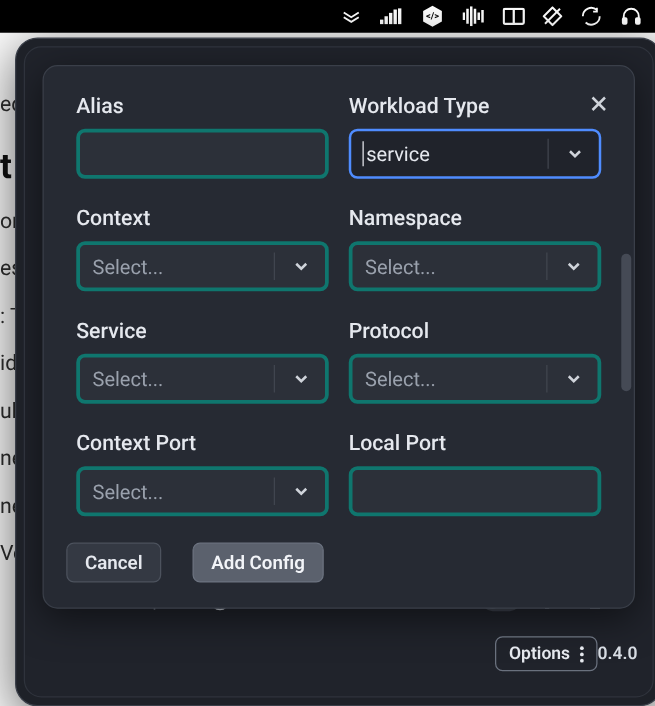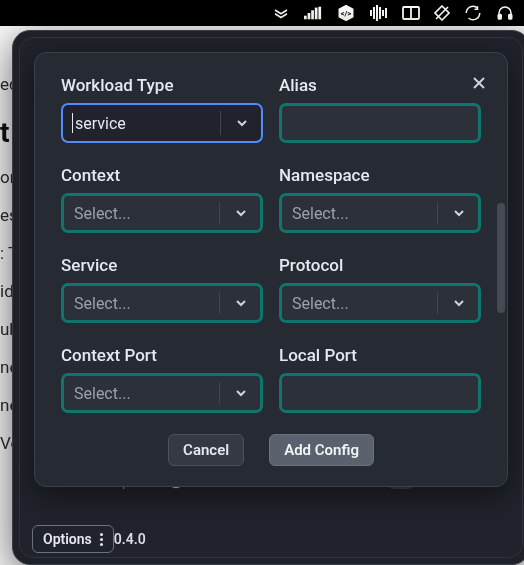--- a/index.html
+++ b/index.html
@@ -65,22 +65,22 @@
     position: relative;
   }
   .bg-row .toggle::after{
     content:""; position:absolute; left:2px; top:2px; width:12px;height:12px;
     border-radius:50%; background:#7a8190;
   }
   .bg-row .acticon { width:16px;height:16px; color:#c6cbd4; }
 
   
   .footer-bar {
-    position: absolute; left: 12px; right: 12px; bottom: 4px;
-    display: flex; align-items: center; justify-content: flex-start;
+    position: absolute; left: 12px; right: 12px; bottom: 20px;
+    display: flex; align-items: center; justify-content: flex-end;
   }
   .options-btn {
     display: inline-flex; align-items: center; gap: 8px;
     border: 1px solid #6a717e; border-radius: 6px;
     padding: 5px 10px; font-size: 14px; font-weight: 600;
     color: #e5e8ee; background: transparent;
   }
   .options-btn .dots { display:flex; flex-direction:column; gap:2px; }
   .options-btn .dots span{ width:3px;height:3px;border-radius:50%;background:#e5e8ee; }
   .version { font-size: 14px; font-weight: 600; color: #d8dde4; }
@@ -134,21 +134,21 @@
     width: 1px; height: 20px; background: #e5e8ee; margin-right: 2px;
   }
   .select.focused .valtext { color: #e5e8ee; }
   .textinput input {
     border:none; outline:none; background:transparent; width:100%;
     color:#e5e8ee; font-size:16px;
   }
 
   .modal-actions {
     padding: 12px 18px 20px;
-    display: flex; justify-content: center; gap: 10px;
+    display: flex; justify-content: flex-start; gap: 10px;
   }
   .btn {
     border-radius: 6px; padding: 6px 14px; font-size: 15px; font-weight: 600;
     border: 1px solid #4c525d; background: #343943; color: #e5e8ee;
     cursor: pointer;
   }
   .btn.primary {
     background: #5b616d; border-color: #6c7380; color: #f2f4f8; margin-left: 15px;
   }
   .iconsvg { display:block }
@@ -240,35 +240,35 @@
         <div class="close-btn">
           <svg width="16" height="16" viewBox="0 0 16 16" stroke="currentColor" stroke-width="2" fill="none">
               <line x1="3" y1="3" x2="13" y2="13"></line>
               <line x1="13" y1="3" x2="3" y2="13"></line>
             </svg>
         </div>
 
         <div class="form-grid">
 
           <div class="field">
+            <label>Alias</label>
+            <div class="textinput">
+              <input type="text" value="" style="">
+            </div>
+          </div>
+
+          <div class="field">
             <label>Workload Type</label>
             <div class="select focused">
               <span class="cursor"></span>
               <span class="valtext">service</span>
               <span class="sep"></span>
               <svg class="caret" width="16" height="16" viewBox="0 0 16 16" fill="none" stroke="currentColor" stroke-width="2">
                   <polyline points="4 6 8 10 12 6"></polyline>
                 </svg>
-            </div>
-          </div>
-
-          <div class="field">
-            <label>Alias</label>
-            <div class="textinput">
-              <input type="text" value="" style="">
             </div>
           </div>
 
           <div class="field">
             <label>Context</label>
             <div class="select">
               <span>Select...</span>
               <span class="sep"></span>
               <svg class="caret" width="16" height="16" viewBox="0 0 16 16" fill="none" stroke="currentColor" stroke-width="2">
                   <polyline points="4 6 8 10 12 6"></polyline>

